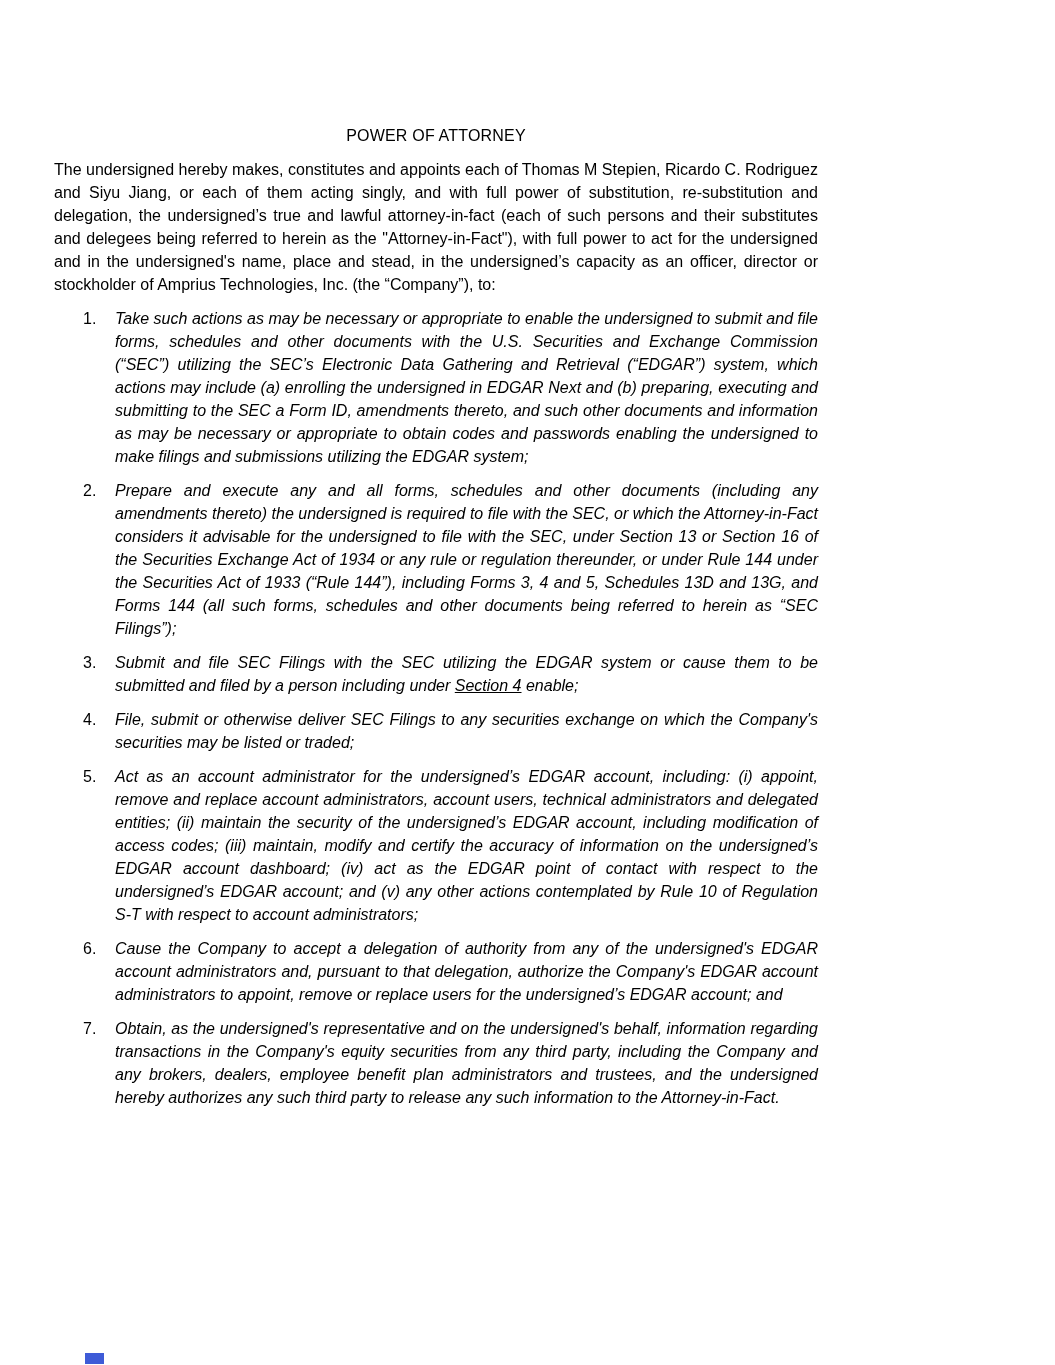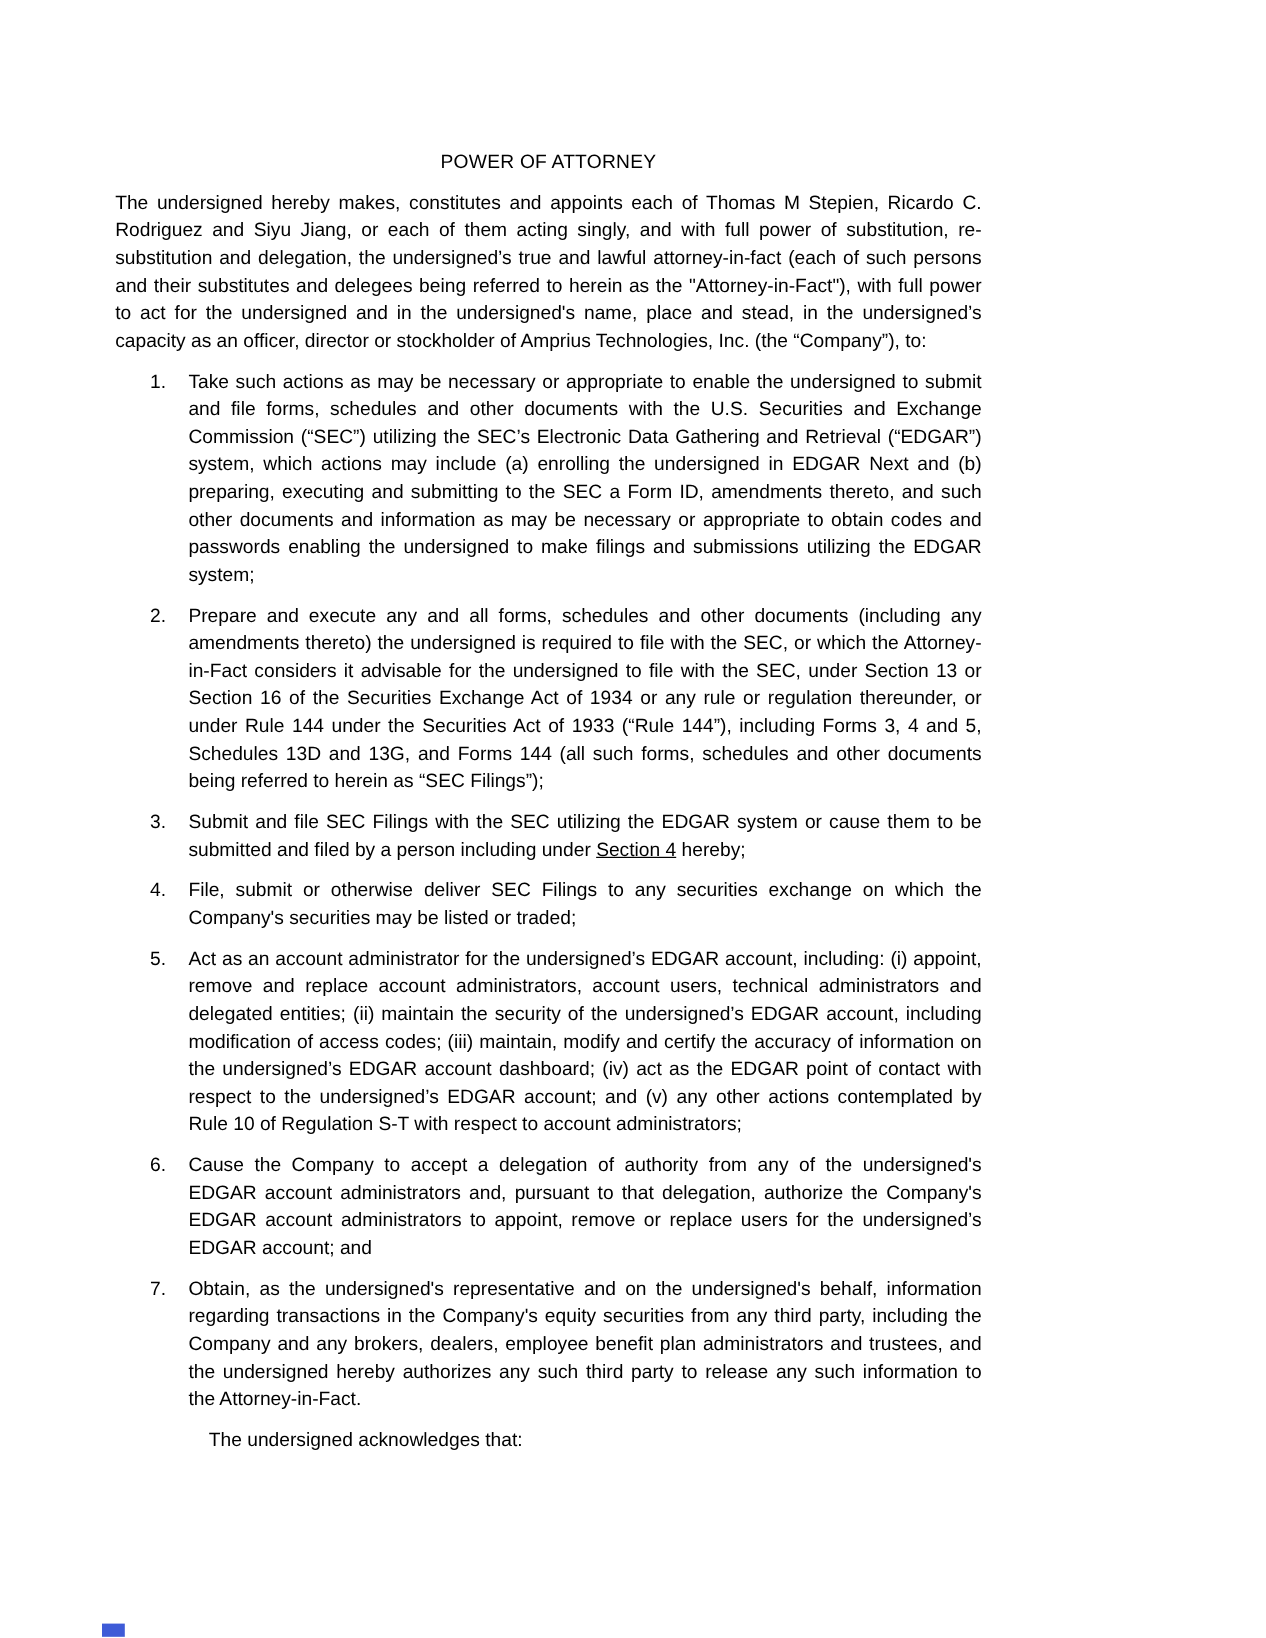--- a/index.html
+++ b/index.html
@@ -13,21 +13,21 @@
     position: relative;
     overflow: hidden;
     font-family: "Liberation Sans", sans-serif;
     font-size: 16px;
     line-height: 23px;
     color: #000000;
   }
   .page {
     box-sizing: border-box;
     width: 942px;
-    padding: 124px 124px 0 96px;
+    padding: 124px 124px 0 54px;
   }
   .doc-title {
     text-align: center;
     margin: 0 0 11px 0;
     letter-spacing: 0.2px;
   }
   .intro {
     text-align: justify;
     margin: 0 0 11px 0;
   }
@@ -39,20 +39,21 @@
     margin: 0 0 11px 0;
   }
   .li-num {
     flex: 0 0 61px;
     box-sizing: border-box;
     padding-left: 29px;
   }
   .li-text {
     flex: 1 1 auto;
     text-align: justify;
+    font-style: italic;
   }
   .u {
     text-decoration: underline;
   }
   .closing {
     margin: 0;
     text-indent: 78px;
   }
   .page-marker {
     position: absolute;
@@ -79,21 +80,21 @@
       <div class="li-text">Take such actions as may be necessary or appropriate to enable the undersigned to submit and file forms, schedules and other documents with the U.S. Securities and Exchange Commission (“SEC”) utilizing the SEC’s Electronic Data Gathering and Retrieval (“EDGAR”) system, which actions may include (a) enrolling the undersigned in EDGAR Next and (b) preparing, executing and submitting to the SEC a Form ID, amendments thereto, and such other documents and information as may be necessary or appropriate to obtain codes and passwords enabling the undersigned to make filings and submissions utilizing the EDGAR system;</div>
     </div>
 
     <div class="item">
       <div class="li-num">2.</div>
       <div class="li-text">Prepare and execute any and all forms, schedules and other documents (including any amendments thereto) the undersigned is required to file with the SEC, or which the Attorney-in-Fact considers it advisable for the undersigned to file with the SEC, under Section 13 or Section 16 of the Securities Exchange Act of 1934 or any rule or regulation thereunder, or under Rule 144 under the Securities Act of 1933 (“Rule 144”), including Forms 3, 4 and 5, Schedules 13D and 13G, and Forms 144 (all such forms, schedules and other documents being referred to herein as “SEC Filings”);</div>
     </div>
 
     <div class="item">
       <div class="li-num">3.</div>
-      <div class="li-text"><span>Submit and file SEC Filings with the SEC utilizing the EDGAR system or cause them to be submitted and filed by a person including under </span><span class="u">Section 4</span><span> hereby;</span></div>
+      <div class="li-text"><span>Submit and file SEC Filings with the SEC utilizing the EDGAR system or cause them to be submitted and filed by a person including under </span><span class="u">Section 4</span><span> enable;</span></div>
     </div>
 
     <div class="item">
       <div class="li-num">4.</div>
       <div class="li-text">File, submit or otherwise deliver SEC Filings to any securities exchange on which the Company's securities may be listed or traded;</div>
     </div>
 
     <div class="item">
       <div class="li-num">5.</div>
       <div class="li-text">Act as an account administrator for the undersigned’s EDGAR account, including: (i) appoint, remove and replace account administrators, account users, technical administrators and delegated entities; (ii) maintain the security of the undersigned’s EDGAR account, including modification of access codes; (iii) maintain, modify and certify the accuracy of information on the undersigned’s EDGAR account dashboard; (iv) act as the EDGAR point of contact with respect to the undersigned’s EDGAR account; and (v) any other actions contemplated by Rule 10 of Regulation S-T with respect to account administrators;</div>
@@ -104,17 +105,16 @@
       <div class="li-text">Cause the Company to accept a delegation of authority from any of the undersigned's EDGAR account administrators and, pursuant to that delegation, authorize the Company's EDGAR account administrators to appoint, remove or replace users for the undersigned’s EDGAR account; and</div>
     </div>
 
     <div class="item">
       <div class="li-num">7.</div>
       <div class="li-text">Obtain, as the undersigned's representative and on the undersigned's behalf, information regarding transactions in the Company's equity securities from any third party, including the Company and any brokers, dealers, employee benefit plan administrators and trustees, and the undersigned hereby authorizes any such third party to release any such information to the Attorney-in-Fact.</div>
     </div>
 
   </div>
 
-  <p class="closing">The undersigned acknowledges that:</p>
 
 </div>
 
 <div class="page-marker"></div>
 
 </body></html>

